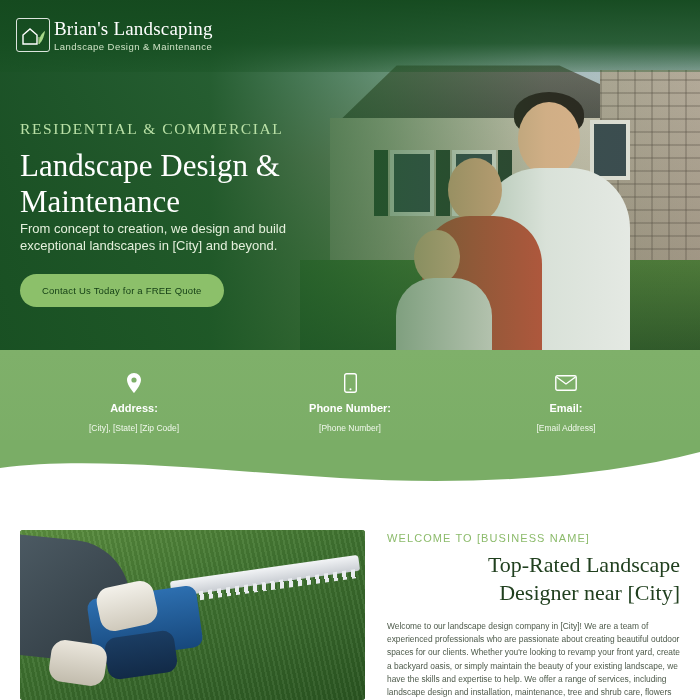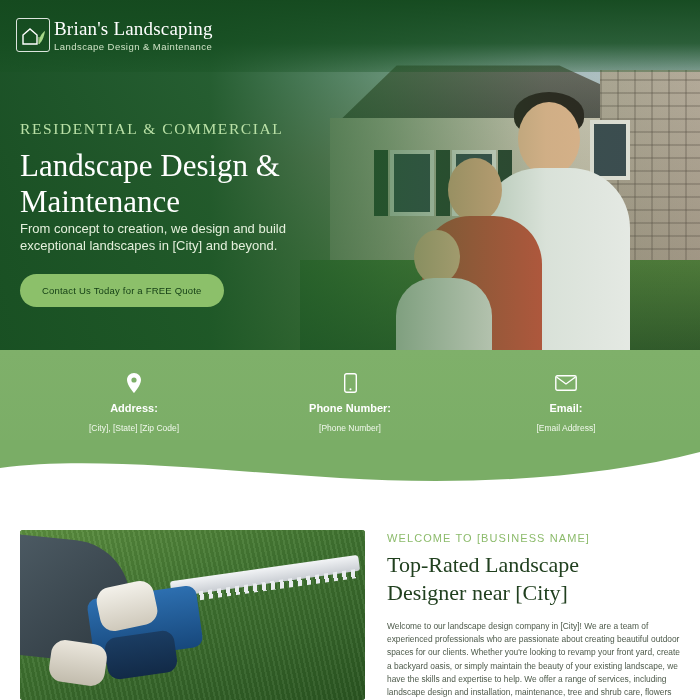--- a/index.html
+++ b/index.html
@@ -179,21 +179,21 @@
   .glove2 {
     position: absolute; left: 30px; top: 112px; width: 56px; height: 42px;
     background: linear-gradient(180deg,#eae6dc,#c2bcad); border-radius: 14px; transform: rotate(8deg);
   }
   .welcome-text { flex: 1; padding-top: 2px; }
   .welcome-eyebrow {
     color: #8cbb6b; font-size: 11px; letter-spacing: 1.1px; margin-bottom: 7px; text-transform: uppercase;
   }
   .welcome-h2 {
     color: #21401f; font-family: "Liberation Serif", serif;
-    font-size: 22px; line-height: 28px; font-weight: 400; margin-bottom: 13px;
+    font-size: 22px; line-height: 28px; font-weight: 400; margin-bottom: 13px; text-align: right;
   }
   .welcome-body { color: #4d5a4a; font-size: 8.4px; line-height: 13.2px; }
 </style>
 </head>
 <body>
 
 <div class="page">
 
   <div class="hero">
     <div class="hero-photo">

